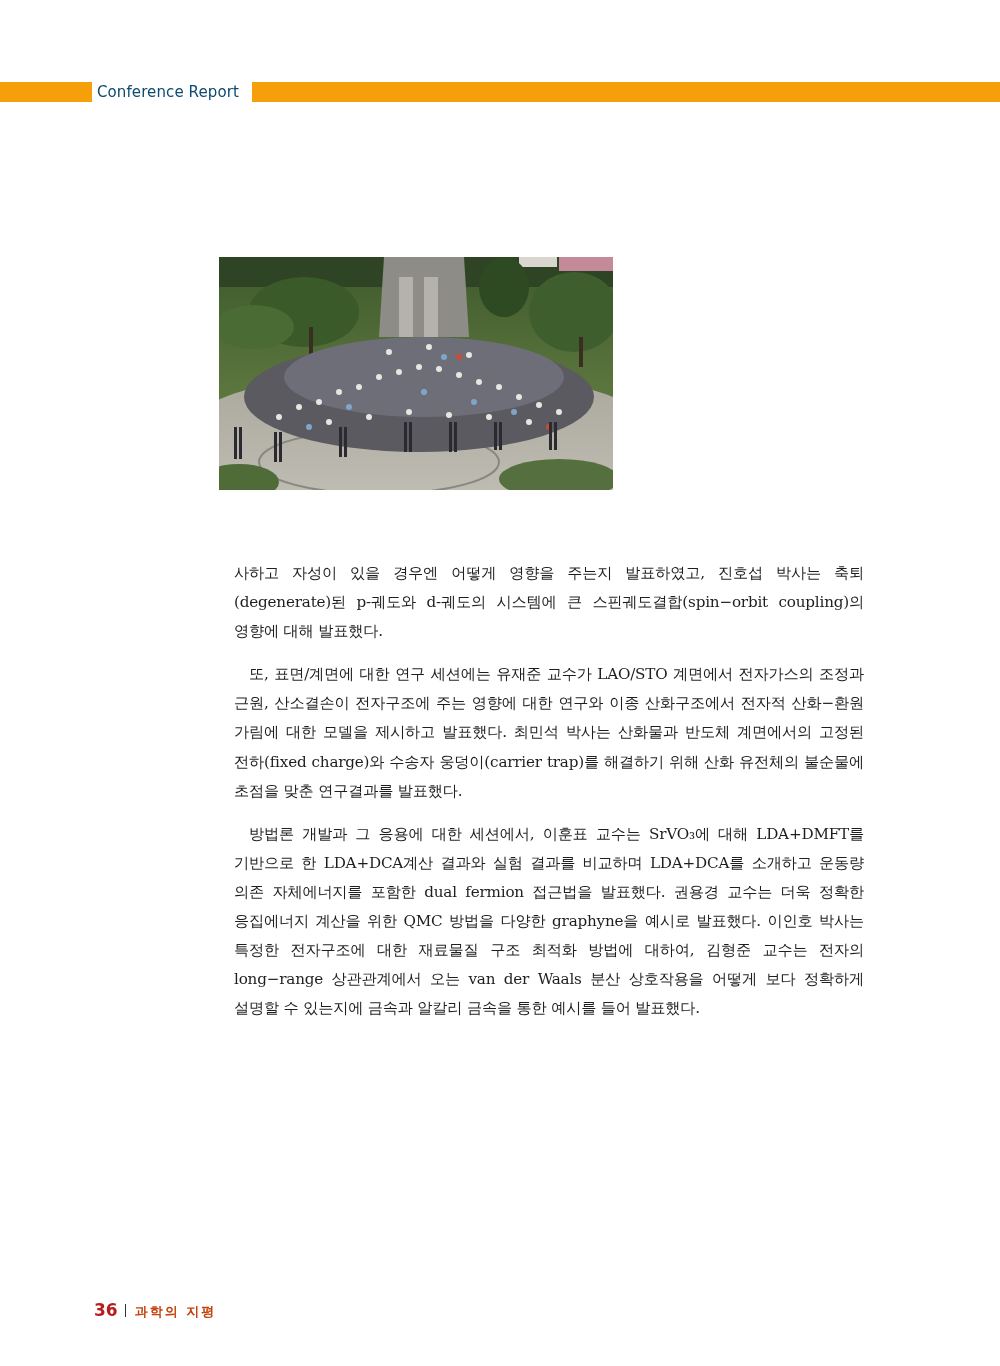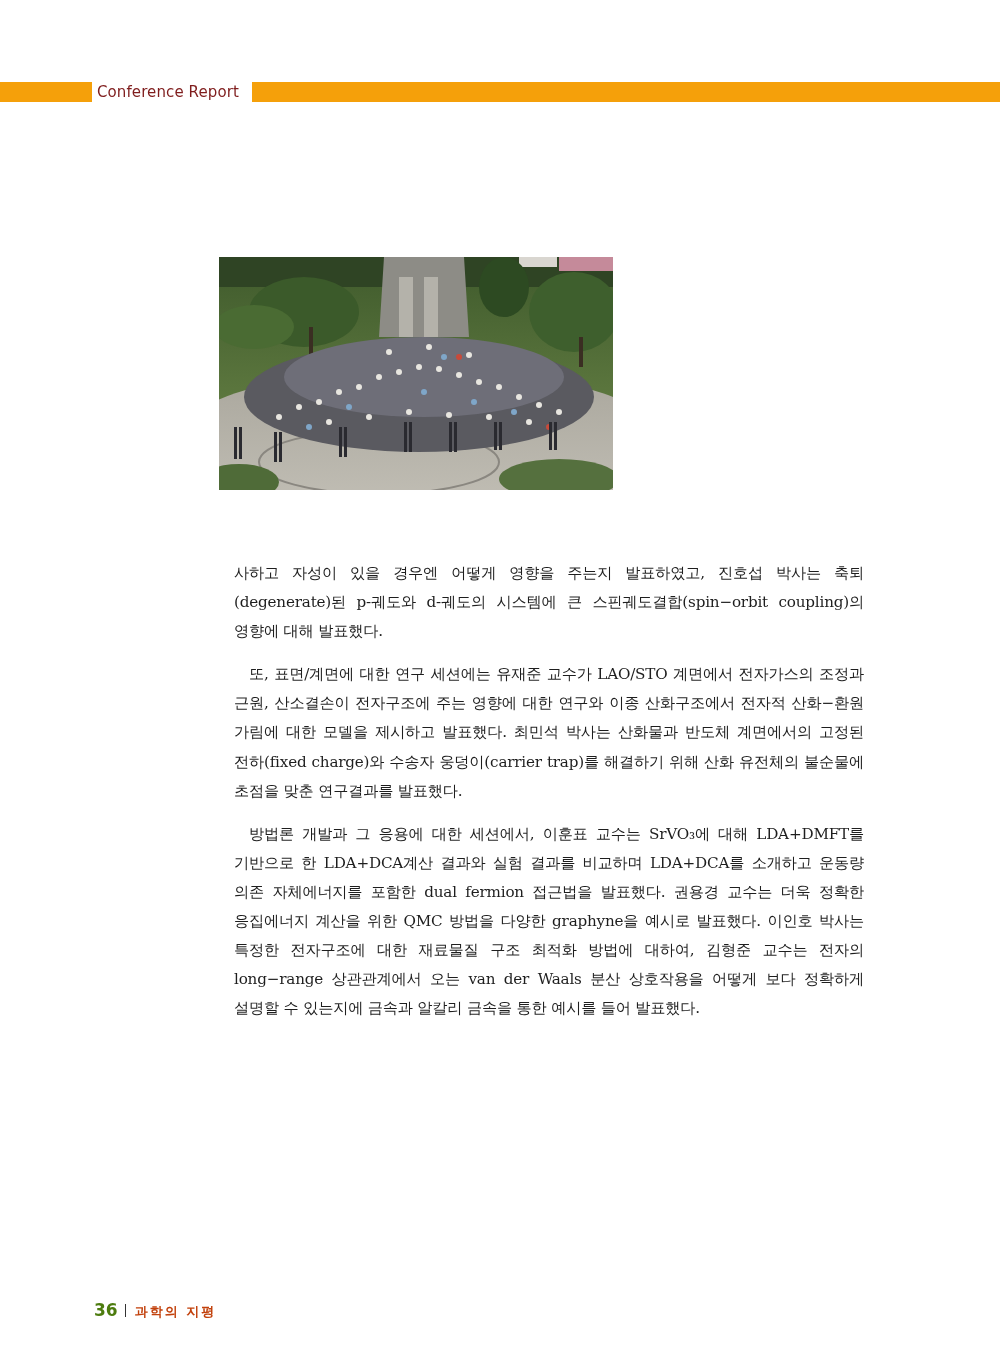--- a/index.html
+++ b/index.html
@@ -39,21 +39,21 @@
       background: #f5a00a;
     }
     .header-bar .section-label {
       position: absolute;
       left: 97px;
       top: -1px;
       height: 22px;
       line-height: 22px;
       font-family: "DejaVu Sans", "Liberation Sans", sans-serif;
       font-size: 15px;
-      color: #7f1d1d;
+      color: #0c4a6e;
       letter-spacing: 0.1px;
       white-space: nowrap;
     }
     .photo {
       position: absolute;
       left: 219px;
       top: 257px;
       width: 394px;
       height: 233px;
       overflow: hidden;
@@ -83,21 +83,21 @@
       left: 94px;
       top: 1298px;
       height: 24px;
       line-height: 24px;
       white-space: nowrap;
       font-family: "DejaVu Sans", "Liberation Sans", sans-serif;
     }
     .footer .page-num {
       font-size: 17px;
       font-weight: bold;
-      color: #4d7c0f;
+      color: #b91c1c;
     }
     .footer .sep {
       display: inline-block;
       width: 1px;
       height: 13px;
       background: #333;
       margin: 0 9px 0 7px;
       vertical-align: -1px;
     }
     .footer .mag-title {

